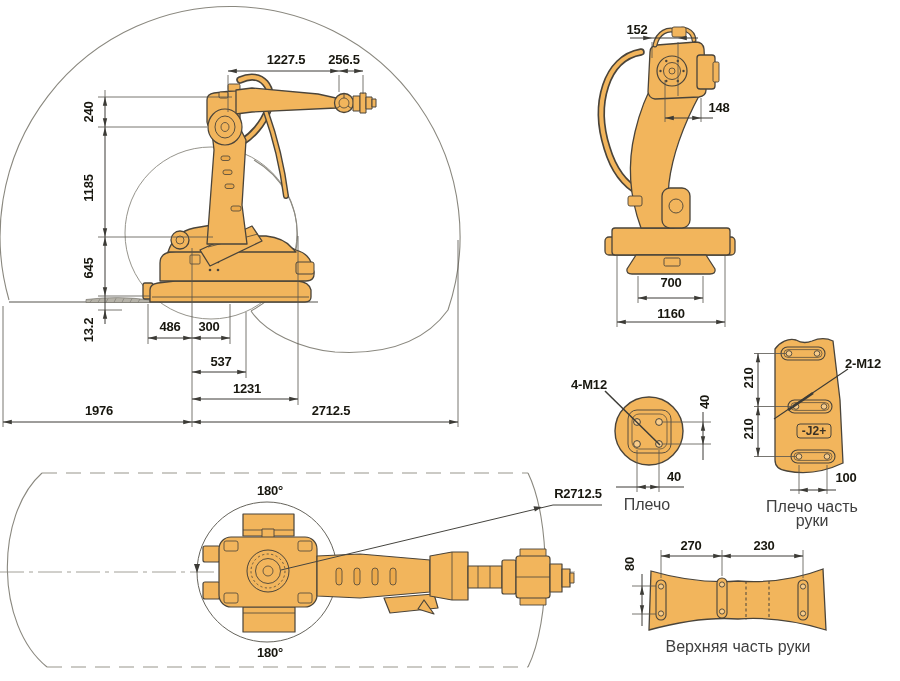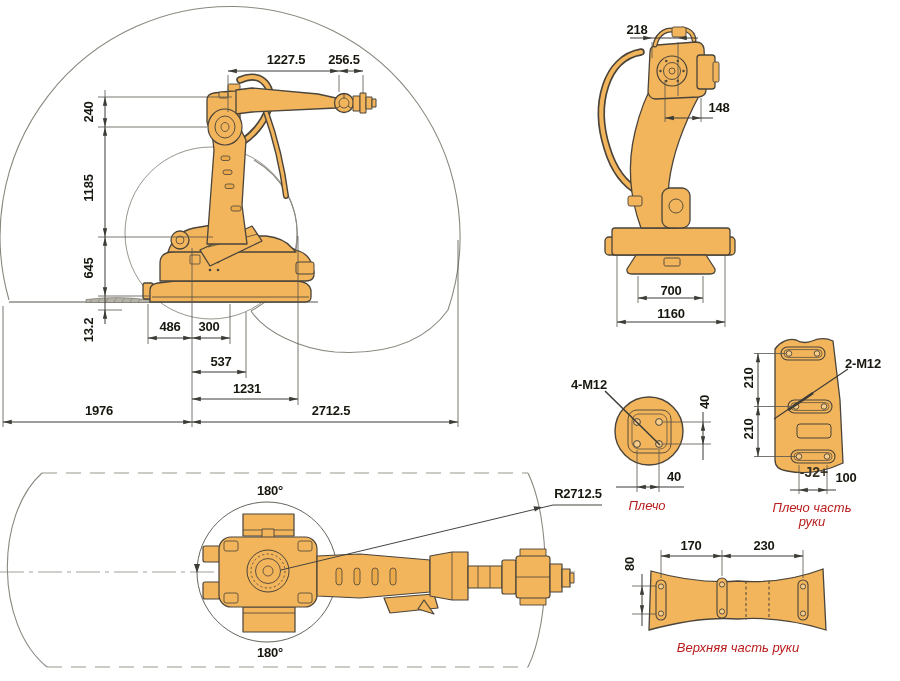--- a/index.html
+++ b/index.html
@@ -1,21 +1,21 @@
 <!DOCTYPE html>
 <html><head>
 <meta charset="utf-8">
 <style>
   html,body{margin:0;padding:0;background:#fff;}
   #stage{position:relative;width:900px;height:681px;background:#fff;overflow:hidden;
          font-family:"Liberation Sans","DejaVu Sans",sans-serif;}
   #drawing{position:absolute;left:0;top:0;}
   .lbl{position:absolute;font-weight:bold;font-size:13px;color:#18170f;letter-spacing:-0.2px;white-space:nowrap;}
-  .cap{position:absolute;font-weight:normal;font-size:13px;color:#b91c1c;white-space:nowrap;font-style:italic;}
-  .tiny{position:absolute;font-weight:bold;font-size:14px;color:#3a3226;white-space:nowrap;margin-top:41px;}
+  .cap{position:absolute;font-weight:normal;font-size:16px;color:#404040;white-space:nowrap;}
+  .tiny{position:absolute;font-weight:bold;font-size:12px;color:#3a3226;white-space:nowrap;}
   .ctr{transform:translate(-50%,-50%);}
   .rot{transform:translate(-50%,-50%) rotate(-90deg);}
 </style>
 </head>
 <body>
 
 <div id="stage">
 
 <svg id="drawing" width="900" height="681" viewBox="0 0 900 681">
   <defs>
@@ -346,40 +346,40 @@
 <div class="lbl rot" style="left:88px;top:188px">1185</div>
 <div class="lbl rot" style="left:88px;top:268px">645</div>
 <div class="lbl rot" style="left:88px;top:330px">13.2</div>
 <div class="lbl ctr" style="left:170px;top:326px">486</div>
 <div class="lbl ctr" style="left:209px;top:326px">300</div>
 <div class="lbl ctr" style="left:221px;top:361px">537</div>
 <div class="lbl ctr" style="left:247px;top:388px">1231</div>
 <div class="lbl ctr" style="left:99px;top:410px">1976</div>
 <div class="lbl ctr" style="left:331px;top:410px">2712.5</div>
 
-<div class="lbl ctr" style="left:637px;top:29px">218</div>
+<div class="lbl ctr" style="left:637px;top:29px">152</div>
 <div class="lbl ctr" style="left:719px;top:107px">148</div>
-<div class="lbl ctr" style="left:671px;top:290px">700</div>
+<div class="lbl ctr" style="left:671px;top:282px">700</div>
 <div class="lbl ctr" style="left:671px;top:313px">1160</div>
 
 <div class="lbl ctr" style="left:270px;top:490px">180°</div>
 <div class="lbl ctr" style="left:270px;top:652px">180°</div>
 <div class="lbl ctr" style="left:578px;top:493px">R2712.5</div>
 
 <div class="lbl ctr" style="left:589px;top:384px">4-M12</div>
 <div class="lbl rot" style="left:704px;top:402px">40</div>
 <div class="lbl ctr" style="left:674px;top:476px">40</div>
 <div class="cap ctr" style="left:647px;top:505px">Плечо</div>
 
 <div class="lbl ctr" style="left:863px;top:363px">2-M12</div>
 <div class="lbl rot" style="left:748px;top:378px">210</div>
 <div class="lbl rot" style="left:748px;top:429px">210</div>
 <div class="lbl ctr" style="left:846px;top:477px">100</div>
 <div class="tiny ctr" style="left:814px;top:431px">-J2+</div>
 <div class="cap ctr" style="left:812px;top:507px">Плечо часть</div>
 <div class="cap ctr" style="left:812px;top:521px">руки</div>
 
-<div class="lbl ctr" style="left:691px;top:545px">170</div>
+<div class="lbl ctr" style="left:691px;top:545px">270</div>
 <div class="lbl ctr" style="left:764px;top:545px">230</div>
 <div class="lbl rot" style="left:629px;top:564px">80</div>
 <div class="cap ctr" style="left:738px;top:647px">Верхняя часть руки</div>
 
 </div>
 
 </body></html>

